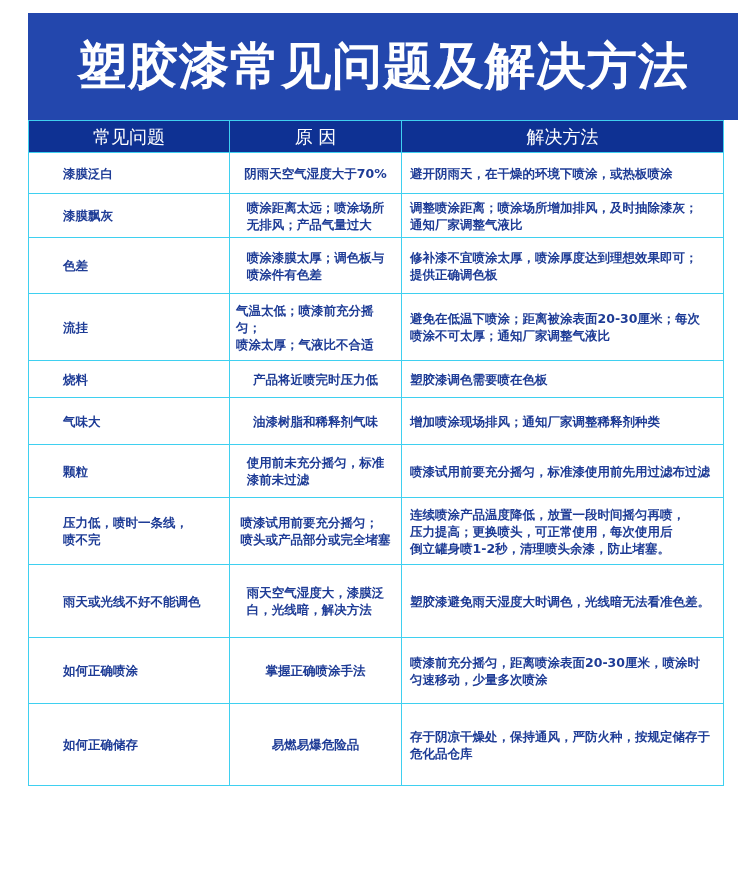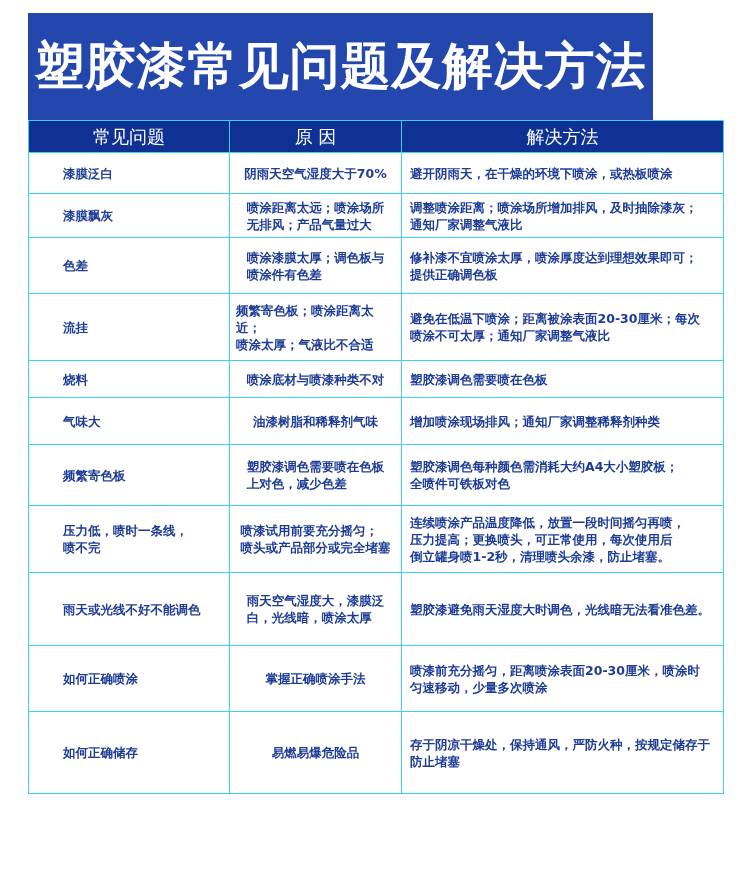--- a/index.html
+++ b/index.html
@@ -1,19 +1,19 @@
 <!DOCTYPE html>
 <html><head>
   <meta charset="utf-8">
   <style>
     * { margin: 0; padding: 0; box-sizing: border-box; }
     html, body { width: 750px; height: 886px; background: #ffffff; overflow: hidden; }
     body { font-family: "DejaVu Sans", "Liberation Sans", sans-serif; position: relative; }
     .banner {
-      position: absolute; left: 28px; top: 13px; width: 625px; height: 107px;
+      position: absolute; left: 28px; top: 13px; width: 710px; height: 107px;
       background: #2347ad;
       display: flex; align-items: center; justify-content: center;
     }
     .banner-title {
       color: #ffffff; font-size: 50px; font-weight: bold; letter-spacing: 1px;
       font-family: "DejaVu Sans", sans-serif;
     }
     table.faq {
       position: absolute; left: 28px; top: 120px; width: 695px;
       border-collapse: collapse; table-layout: fixed; border-radius: 16px;
@@ -69,63 +69,62 @@
     </tr>
     <tr style="height:56px">
       <td class="c-problem"><span class="cell-text">色差</span></td>
       <td class="c-cause"><span class="cell-text">喷涂漆膜太厚；调色板与
 喷涂件有色差</span></td>
       <td class="c-solution"><span class="cell-text">修补漆不宜喷涂太厚，喷涂厚度达到理想效果即可；
 提供正确调色板</span></td>
     </tr>
     <tr style="height:67px">
       <td class="c-problem"><span class="cell-text">流挂</span></td>
-      <td class="c-cause"><span class="cell-text">频繁寄色板；喷涂距离太近；
+      <td class="c-cause"><span class="cell-text">气温太低；喷漆前充分摇匀；
 喷涂太厚；气液比不合适</span></td>
       <td class="c-solution"><span class="cell-text">避免在低温下喷涂；距离被涂表面20-30厘米；每次
 喷涂不可太厚；通知厂家调整气液比</span></td>
     </tr>
     <tr style="height:37px">
       <td class="c-problem"><span class="cell-text">烧料</span></td>
-      <td class="c-cause"><span class="cell-text">喷涂底材与喷漆种类不对</span></td>
+      <td class="c-cause"><span class="cell-text">产品将近喷完时压力低</span></td>
       <td class="c-solution"><span class="cell-text">塑胶漆调色需要喷在色板</span></td>
     </tr>
     <tr style="height:47px">
       <td class="c-problem"><span class="cell-text">气味大</span></td>
       <td class="c-cause"><span class="cell-text">油漆树脂和稀释剂气味</span></td>
       <td class="c-solution"><span class="cell-text">增加喷涂现场排风；通知厂家调整稀释剂种类</span></td>
     </tr>
-    <tr style="height:61px">
-      <td class="c-problem"><span class="cell-text">频繁寄色板</span></td>
-      <td class="c-cause"><span class="cell-text">塑胶漆调色需要喷在色板
-上对色，减少色差</span></td>
-      <td class="c-solution"><span class="cell-text">塑胶漆调色每种颜色需消耗大约A4大小塑胶板；
-全喷件可铁板对色</span></td>
+    <tr style="height:53px">
+      <td class="c-problem"><span class="cell-text">颗粒</span></td>
+      <td class="c-cause"><span class="cell-text">使用前未充分摇匀，标准
+漆前未过滤</span></td>
+      <td class="c-solution"><span class="cell-text">喷漆试用前要充分摇匀，标准漆使用前先用过滤布过滤</span></td>
     </tr>
     <tr style="height:67px">
       <td class="c-problem"><span class="cell-text">压力低，喷时一条线，
 喷不完</span></td>
       <td class="c-cause"><span class="cell-text">喷漆试用前要充分摇匀；
 喷头或产品部分或完全堵塞</span></td>
       <td class="c-solution"><span class="cell-text">连续喷涂产品温度降低，放置一段时间摇匀再喷，
 压力提高；更换喷头，可正常使用，每次使用后
 倒立罐身喷1-2秒，清理喷头余漆，防止堵塞。</span></td>
     </tr>
     <tr style="height:73px">
       <td class="c-problem"><span class="cell-text">雨天或光线不好不能调色</span></td>
       <td class="c-cause"><span class="cell-text">雨天空气湿度大，漆膜泛
-白，光线暗，喷涂太厚</span></td>
+白，光线暗，解决方法</span></td>
       <td class="c-solution"><span class="cell-text">塑胶漆避免雨天湿度大时调色，光线暗无法看准色差。</span></td>
     </tr>
     <tr style="height:66px">
       <td class="c-problem"><span class="cell-text">如何正确喷涂</span></td>
       <td class="c-cause"><span class="cell-text">掌握正确喷涂手法</span></td>
       <td class="c-solution"><span class="cell-text">喷漆前充分摇匀，距离喷涂表面20-30厘米，喷涂时
 匀速移动，少量多次喷涂</span></td>
     </tr>
     <tr style="height:82px">
       <td class="c-problem"><span class="cell-text">如何正确储存</span></td>
       <td class="c-cause"><span class="cell-text">易燃易爆危险品</span></td>
       <td class="c-solution"><span class="cell-text">存于阴凉干燥处，保持通风，严防火种，按规定储存于
-防止堵塞</span></td>
+危化品仓库</span></td>
     </tr>
   </tbody>
 </table>
 
 </body></html>

